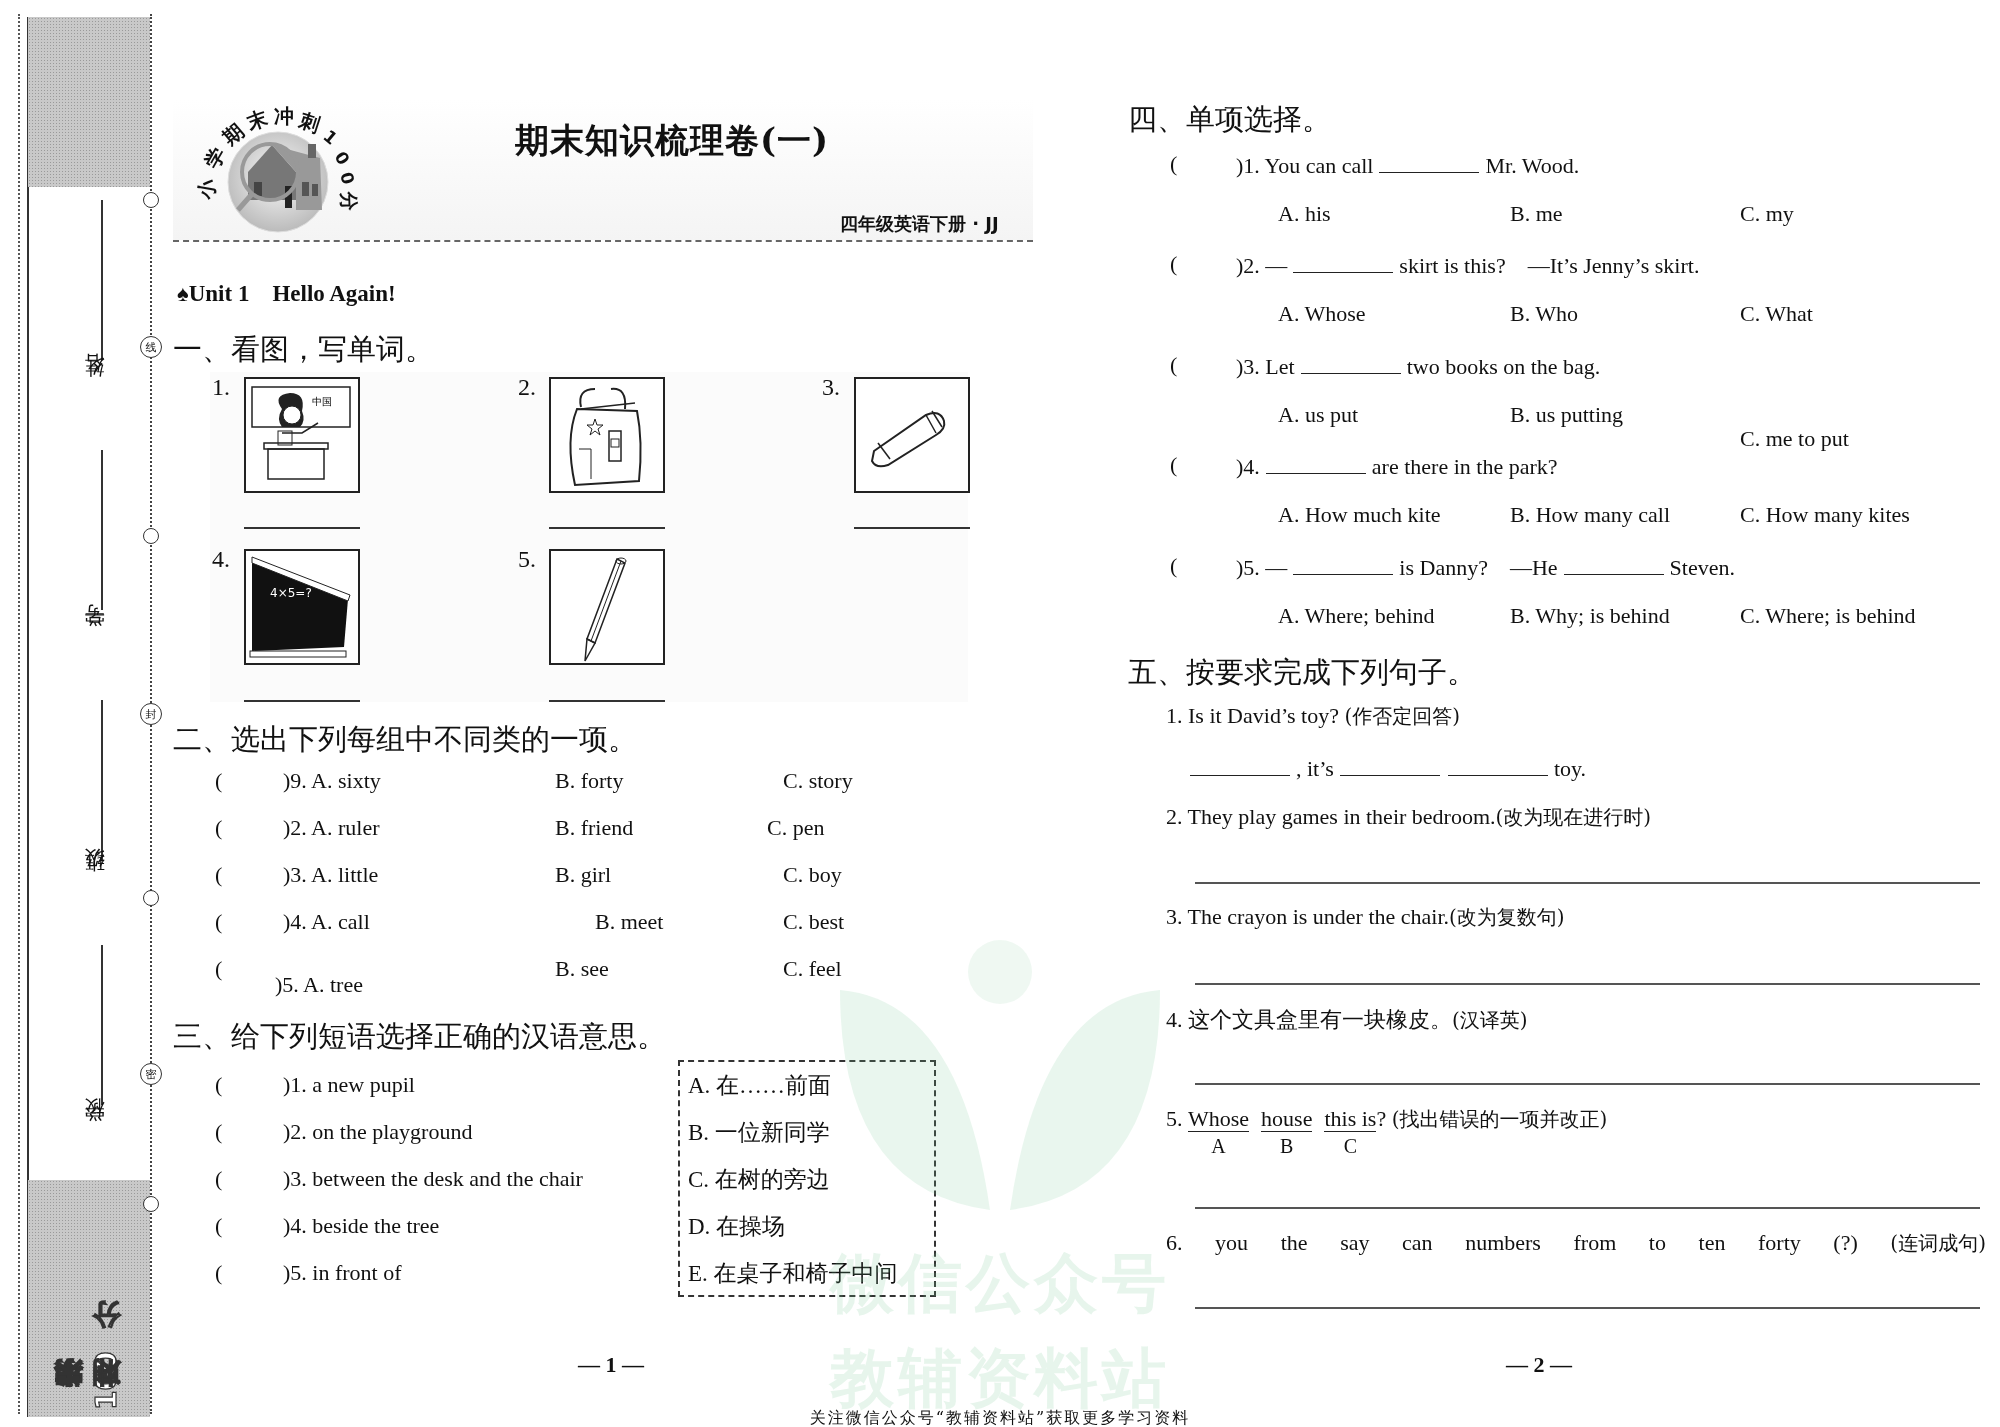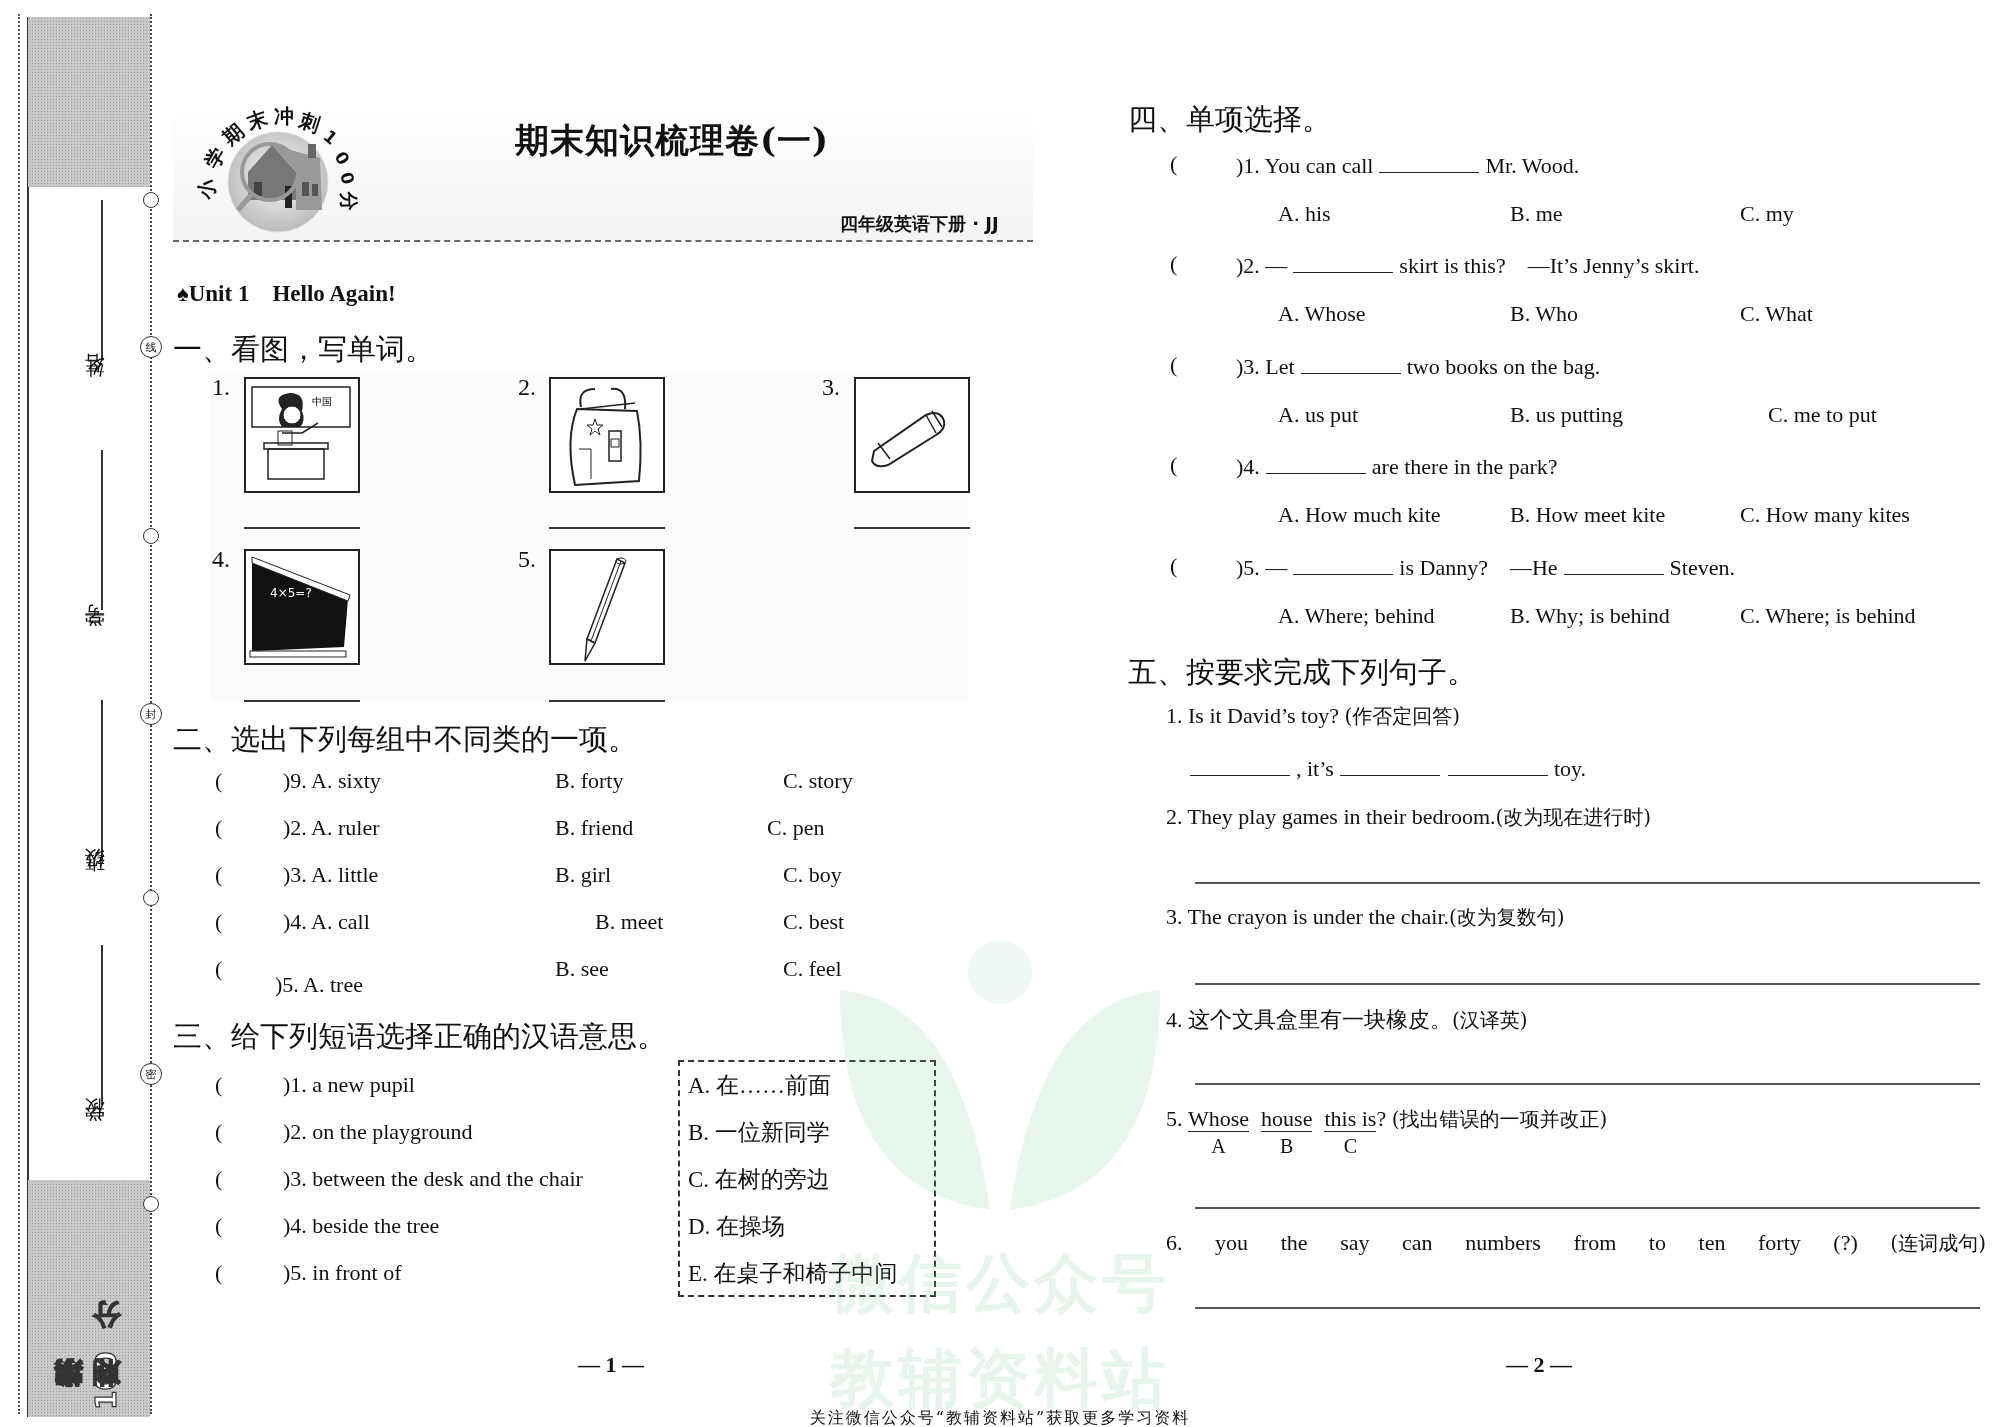--- a/index.html
+++ b/index.html
@@ -294,30 +294,30 @@
   <span style="position:absolute;left:462px;">C. What</span>
 </div>
 
 <div class="abs row" style="left:1170px;top:352px;">
   <span class="paren">(</span>
   <span style="position:absolute;left:66px;"><span>)3. Let</span><span class="blank"></span><span>two books on the bag.</span></span>
 </div>
 <div class="abs row" style="left:1278px;top:402px;">
   <span>A. us put</span>
   <span style="position:absolute;left:232px;">B. us putting</span>
-  <span style="position:absolute;left:490px;">C. me to put</span>
+  <span style="position:absolute;left:462px;margin-top:24px;">C. me to put</span>
 </div>
 
 <div class="abs row" style="left:1170px;top:452px;">
   <span class="paren">(</span>
   <span style="position:absolute;left:66px;"><span>)4.</span><span class="blank"></span><span>are there in the park?</span></span>
 </div>
 <div class="abs row" style="left:1278px;top:502px;">
   <span>A. How much kite</span>
-  <span style="position:absolute;left:232px;">B. How meet kite</span>
+  <span style="position:absolute;left:232px;">B. How many call</span>
   <span style="position:absolute;left:462px;">C. How many kites</span>
 </div>
 
 <div class="abs row" style="left:1170px;top:553px;">
   <span class="paren">(</span>
   <span style="position:absolute;left:66px;"><span>)5. —</span><span class="blank"></span><span>is Danny?　—He</span><span class="blank"></span><span>Steven.</span></span>
 </div>
 <div class="abs row" style="left:1278px;top:603px;">
   <span>A. Where; behind</span>
   <span style="position:absolute;left:232px;">B. Why; is behind</span>

